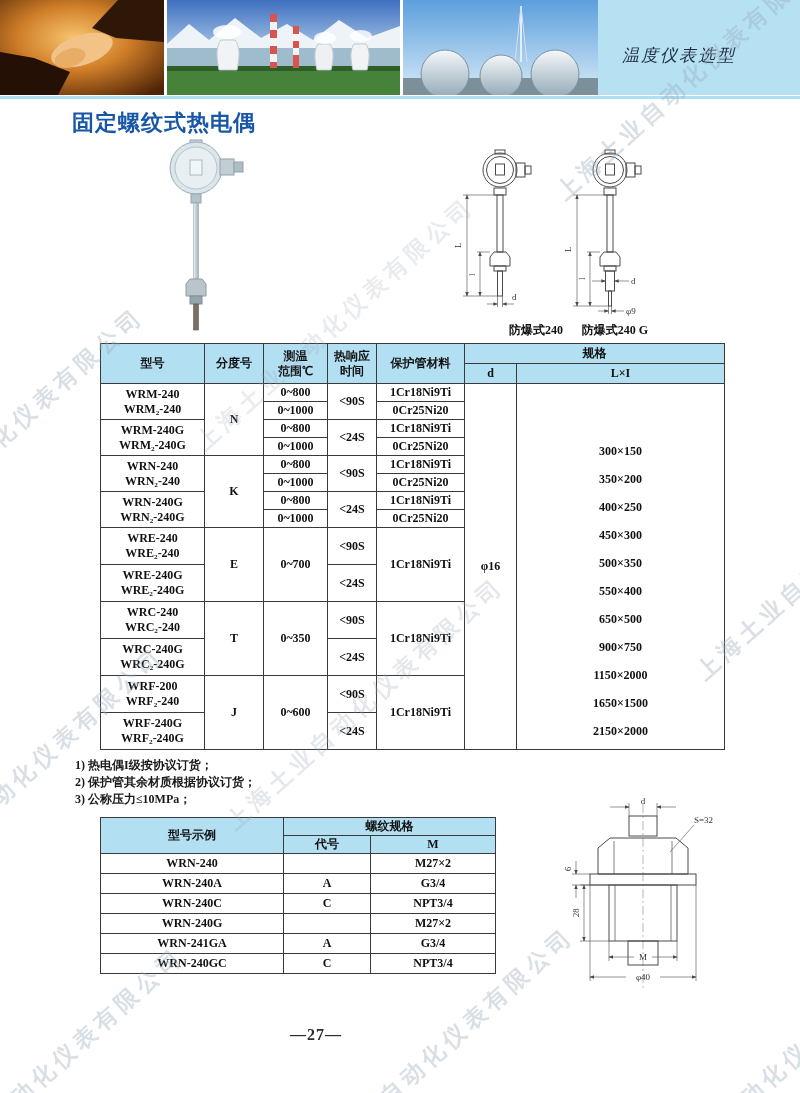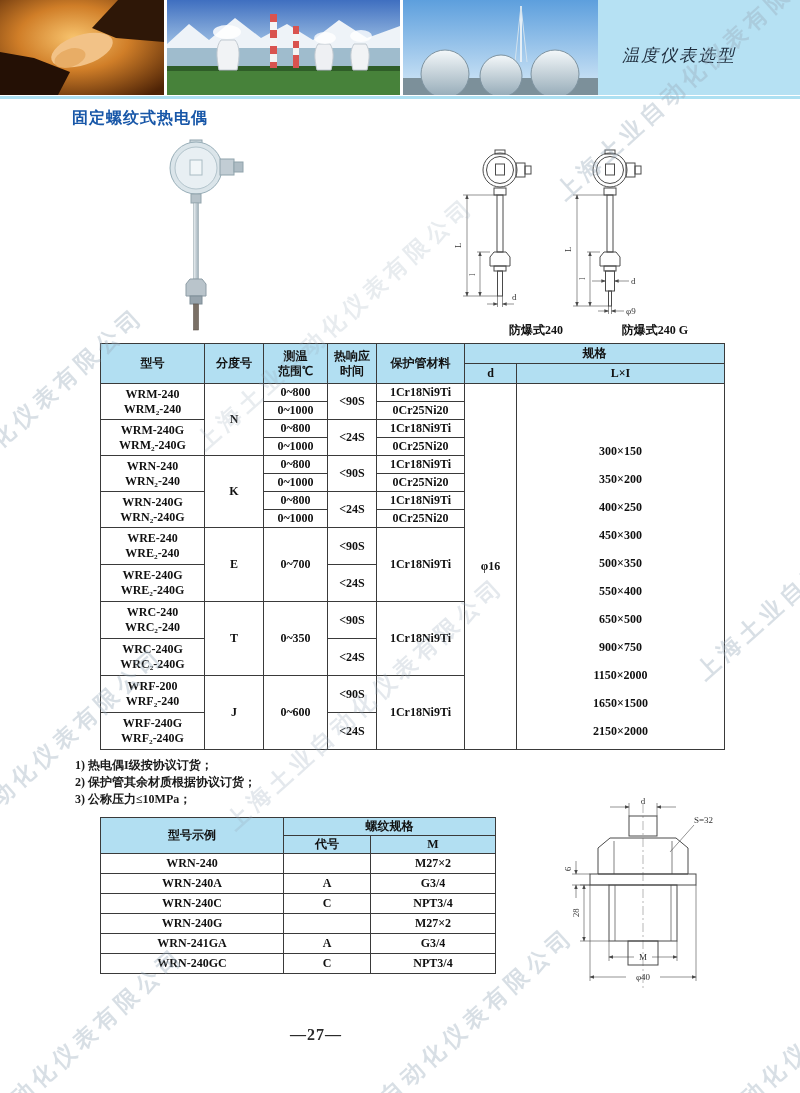--- a/index.html
+++ b/index.html
@@ -7,21 +7,21 @@
         font-family:"Liberation Serif",serif;}
   .abs{position:absolute;}
 
   
   .hdr-photo{position:absolute;top:0;height:95px;overflow:hidden;}
   .hdr-blue{position:absolute;top:0;left:598px;width:202px;height:95px;background:#b6e1f3;}
   .hdr-title{position:absolute;left:622px;top:44px;font-family:"Liberation Sans",sans-serif;
              font-weight:normal;font-style:italic;font-size:17px;color:#1f2d3d;letter-spacing:2px;}
   .hdr-rule{position:absolute;top:96px;left:0;width:800px;height:3px;background:#ade0f2;}
   .page-title{position:absolute;left:72px;top:108px;font-family:"Liberation Sans",sans-serif;
-              font-weight:bold;font-size:16px;color:#1857a8;letter-spacing:1px;}
+              font-weight:bold;font-size:22px;color:#1857a8;letter-spacing:1px;}
 
   
   table{border-collapse:collapse;table-layout:fixed;margin-left:12px;}
   .spec,.tt{position:absolute;font-size:12px;font-weight:bold;text-align:center;color:#111;}
   .spec td,.spec th,.tt td,.tt th{border:1px solid #3a3a3a;padding:0 2px;vertical-align:middle;
       font-weight:bold;line-height:1.25;}
   .spec th,.tt th{background:#b2dff2;font-weight:bold;}
   .spec{left:88px;top:343px;width:624px;}
   .spec thead tr{height:20px;}
   .spec tbody tr{height:18px;}
@@ -216,21 +216,21 @@
       <line x1="32" y1="133" x2="45.5" y2="133" stroke-width="0.6" marker-end="url(#aB)"></line>
       <line x1="69" y1="133" x2="54.5" y2="133" stroke-width="0.6" marker-end="url(#aB)"></line>
       <text x="71" y="136" font-size="9" stroke="none">d</text>
       <line x1="48.5" y1="158" x2="48.5" y2="166" stroke-width="0.6"></line>
       <line x1="51.5" y1="158" x2="51.5" y2="166" stroke-width="0.6"></line>
       <line x1="38" y1="163" x2="48.5" y2="163" stroke-width="0.6" marker-end="url(#aB)"></line>
       <line x1="64" y1="163" x2="51.5" y2="163" stroke-width="0.6" marker-end="url(#aB)"></line>
       <text x="66" y="166" font-size="9" stroke="none">φ9</text>
     </svg>
   </div>
-  <div class="dwg-label" style="left:568px;top:322px;">防爆式240 G</div>
+  <div class="dwg-label" style="left:528px;top:322px;">防爆式240 G</div>
 
   <table class="spec">
     <colgroup>
       <col style="width:104px">
         <col style="width:59px">
         <col style="width:64px">
       <col style="width:49px">
         <col style="width:88px">
         <col style="width:52px">
         <col style="width:208px">

